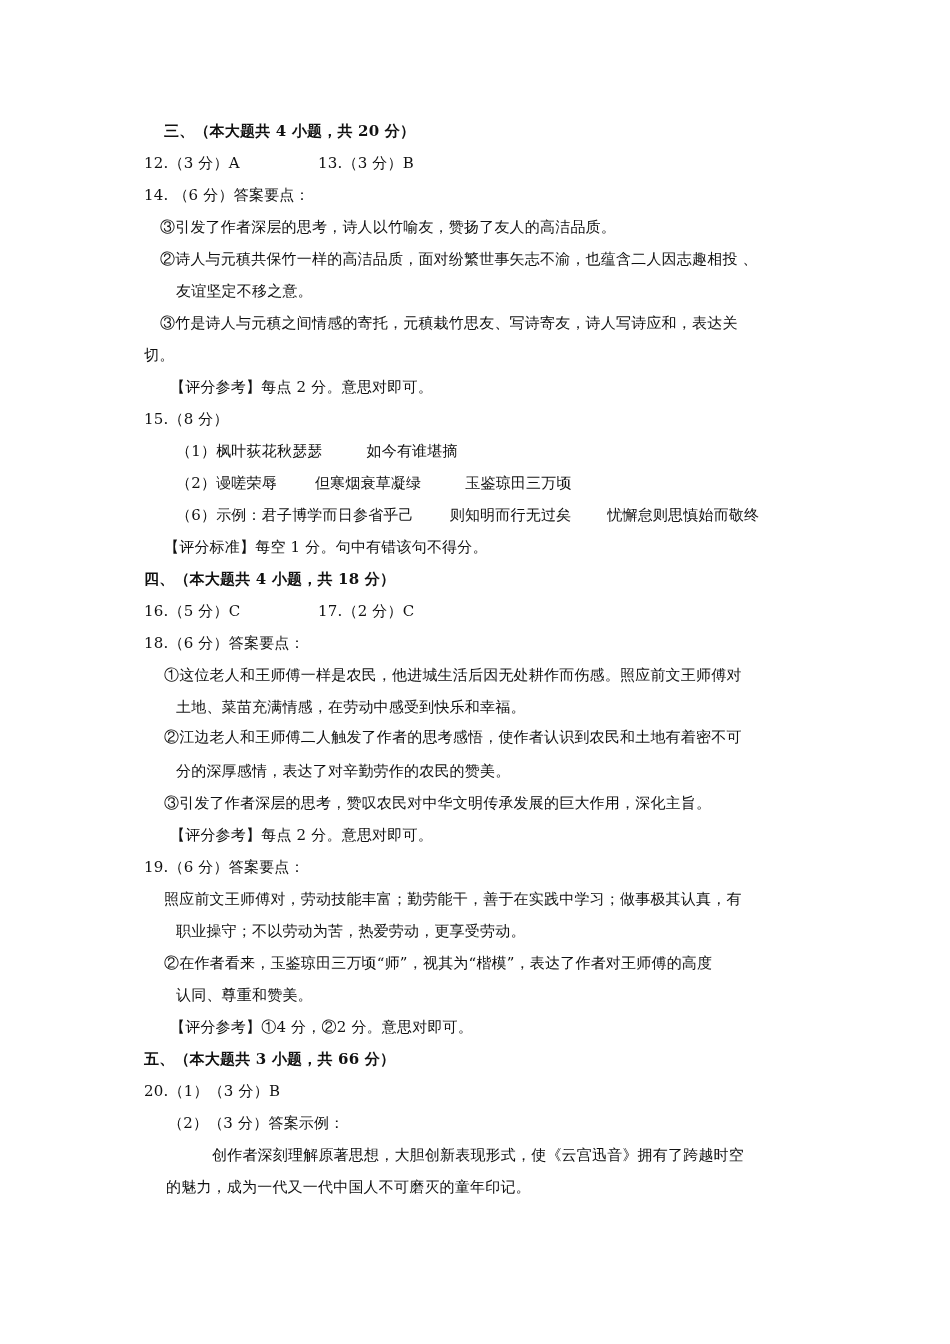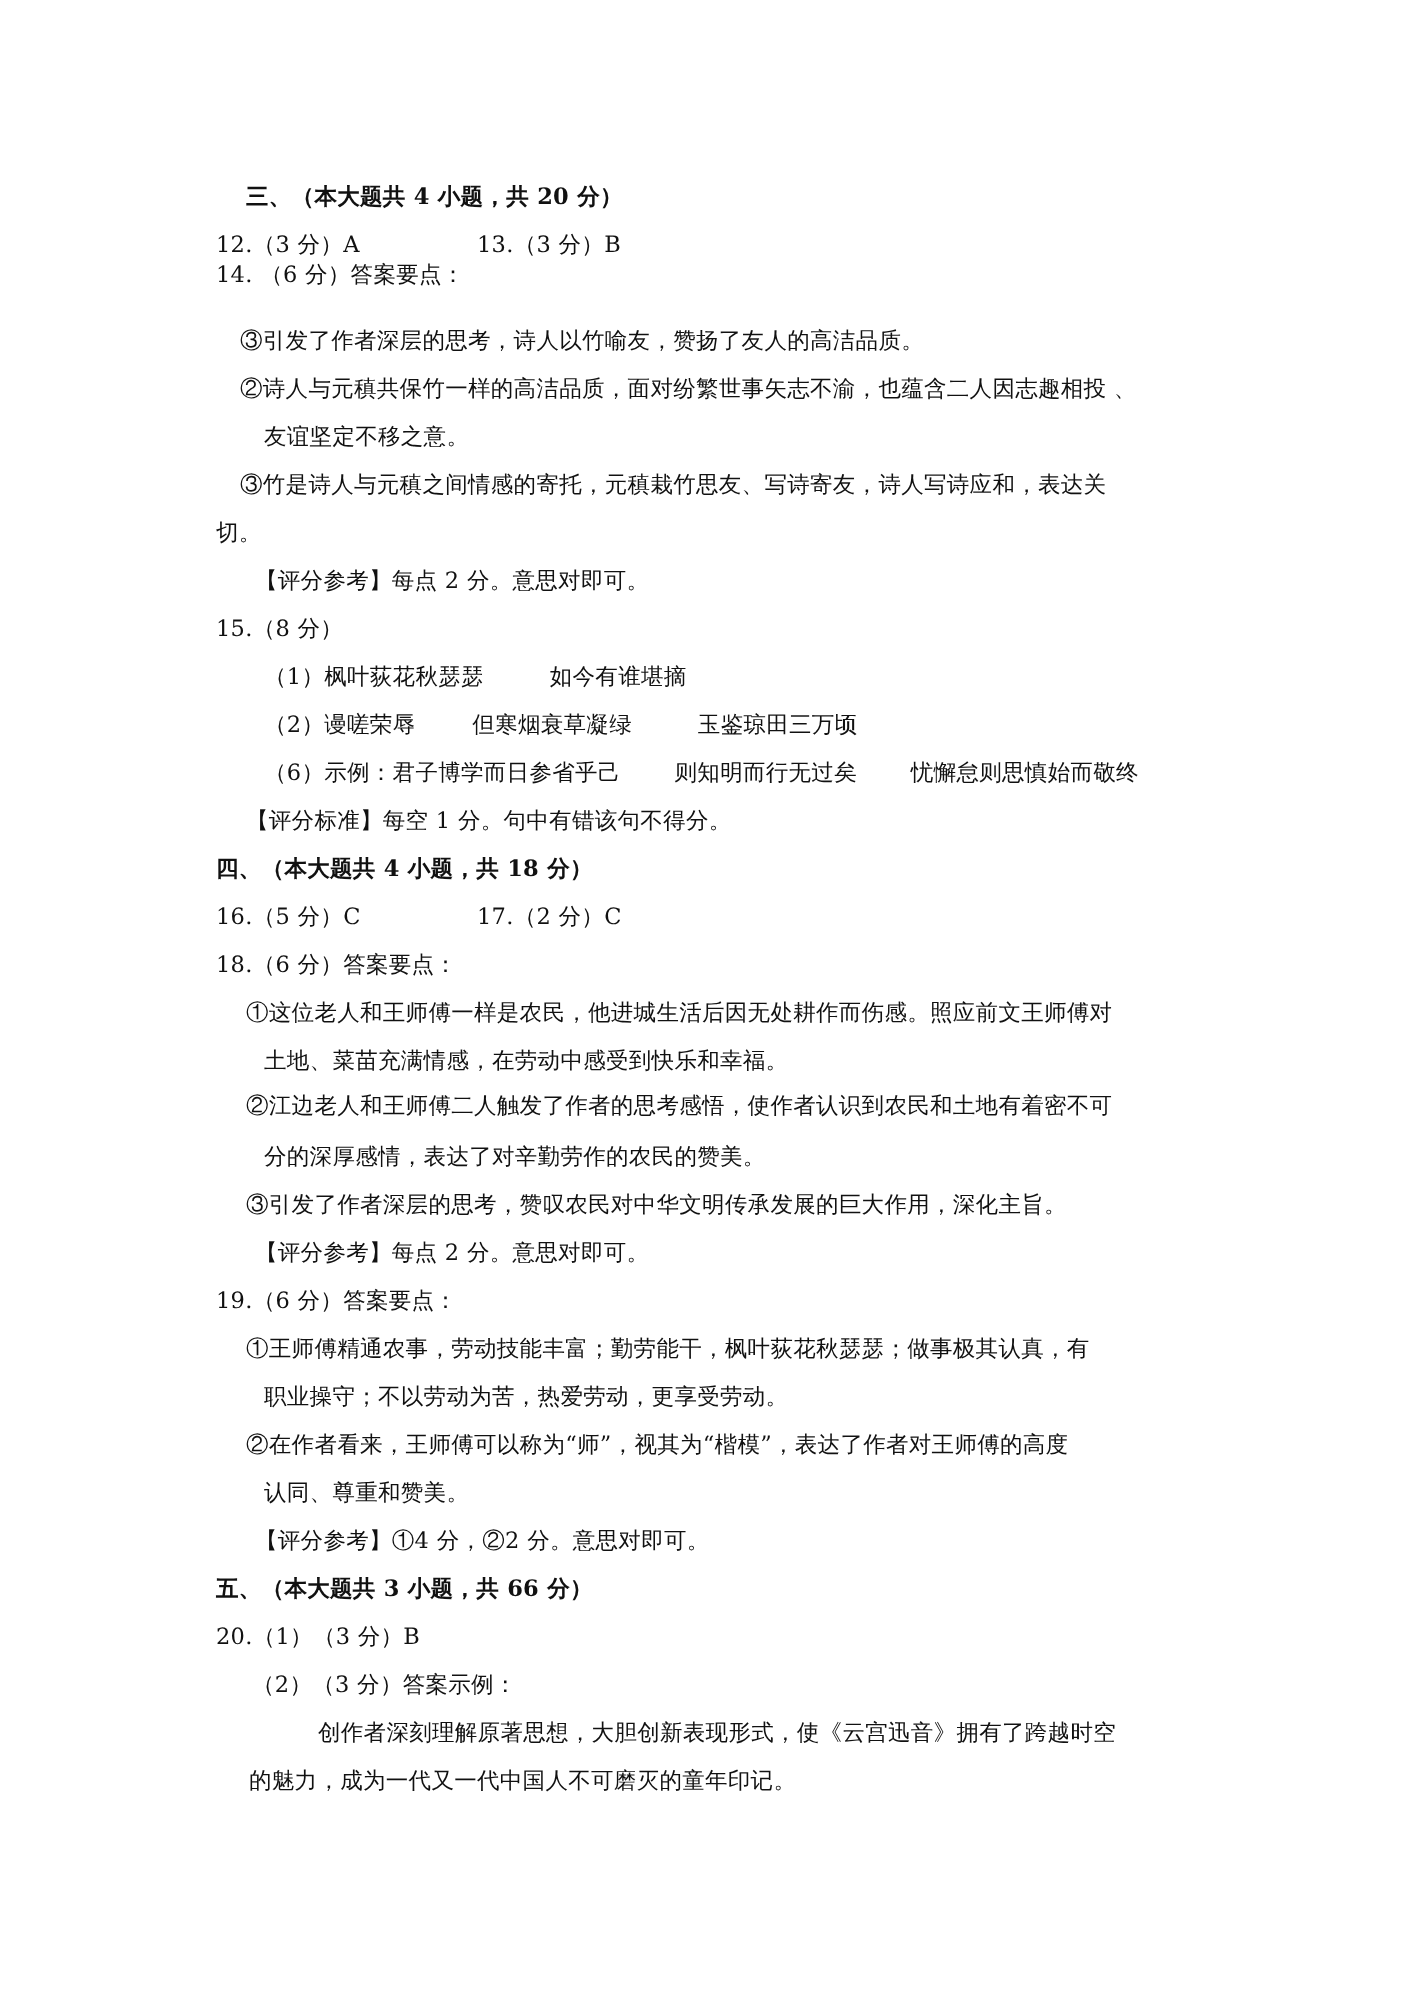--- a/index.html
+++ b/index.html
@@ -12,21 +12,21 @@
 </head>
 <body>
 
 <div>
 
   <div class="line bold" style="left:144px;top:121px;margin-left:20px;">三、（本大题共 4 小题，共 20 分）</div>
 
   <div class="line" style="left:144px;top:153px;text-align:right;">12.（3 分）A</div>
   <div class="line" style="left:318px;top:153px;">13.（3 分）B</div>
 
-  <div class="line" style="left:144px;top:173px;">14. （6 分）答案要点：</div>
+  <div class="line" style="left:144px;top:185px;">14. （6 分）答案要点：</div>
   <div class="line" style="left:160px;top:217px;">③引发了作者深层的思考，诗人以竹喻友，赞扬了友人的高洁品质。</div>
   <div class="line" style="left:160px;top:249px;">②诗人与元稹共保竹一样的高洁品质，面对纷繁世事矢志不渝，也蕴含二人因志趣相投 、</div>
   <div class="line" style="left:176px;top:281px;">友谊坚定不移之意。</div>
   <div class="line" style="left:160px;top:313px;">③竹是诗人与元稹之间情感的寄托，元稹栽竹思友、写诗寄友，诗人写诗应和，表达关</div>
   <div class="line" style="left:144px;top:345px;">切。</div>
   <div class="line" style="left:170px;top:377px;">【评分参考】每点 2 分。意思对即可。</div>
 
   <div class="line" style="left:144px;top:409px;">15.（8 分）</div>
   <div class="line" style="left:176px;top:441px;">
     <span>（1）枫叶荻花秋瑟瑟</span>
@@ -56,23 +56,23 @@
 
   <div class="line" style="left:144px;top:633px;">18.（6 分）答案要点：</div>
   <div class="line" style="left:164px;top:665px;">①这位老人和王师傅一样是农民，他进城生活后因无处耕作而伤感。照应前文王师傅对</div>
   <div class="line" style="left:176px;top:697px;">土地、菜苗充满情感，在劳动中感受到快乐和幸福。</div>
   <div class="line" style="left:164px;top:729px;font-family:Liberation Mono, monospace;">②江边老人和王师傅二人触发了作者的思考感悟，使作者认识到农民和土地有着密不可</div>
   <div class="line" style="left:176px;top:761px;">分的深厚感情，表达了对辛勤劳作的农民的赞美。</div>
   <div class="line" style="left:164px;top:793px;">③引发了作者深层的思考，赞叹农民对中华文明传承发展的巨大作用，深化主旨。</div>
   <div class="line" style="left:170px;top:825px;">【评分参考】每点 2 分。意思对即可。</div>
 
   <div class="line" style="left:144px;top:857px;">19.（6 分）答案要点：</div>
-  <div class="line" style="left:164px;top:889px;">①王师傅精通农事，劳动技能丰富；勤劳能干，枫叶荻花秋瑟瑟；做事极其认真，有</div>
+  <div class="line" style="left:164px;top:889px;">照应前文王师傅对，劳动技能丰富；勤劳能干，善于在实践中学习；做事极其认真，有</div>
   <div class="line" style="left:176px;top:921px;">职业操守；不以劳动为苦，热爱劳动，更享受劳动。</div>
-  <div class="line" style="left:164px;top:953px;">②在作者看来，王师傅可以称为“师”，视其为“楷模”，表达了作者对王师傅的高度</div>
+  <div class="line" style="left:164px;top:953px;">②在作者看来，玉鉴琼田三万顷“师”，视其为“楷模”，表达了作者对王师傅的高度</div>
   <div class="line" style="left:176px;top:985px;">认同、尊重和赞美。</div>
   <div class="line" style="left:170px;top:1017px;">【评分参考】①4 分，②2 分。意思对即可。</div>
 
   <div class="line bold" style="left:144px;top:1049px;">五、（本大题共 3 小题，共 66 分）</div>
 
   <div class="line" style="left:144px;top:1081px;">20.（1）（3 分）B</div>
   <div class="line" style="left:168px;top:1113px;">（2）（3 分）答案示例：</div>
   <div class="line" style="left:212px;top:1145px;">创作者深刻理解原著思想，大胆创新表现形式，使《云宫迅音》拥有了跨越时空</div>
   <div class="line" style="left:166px;top:1177px;">的魅力，成为一代又一代中国人不可磨灭的童年印记。</div>
 

